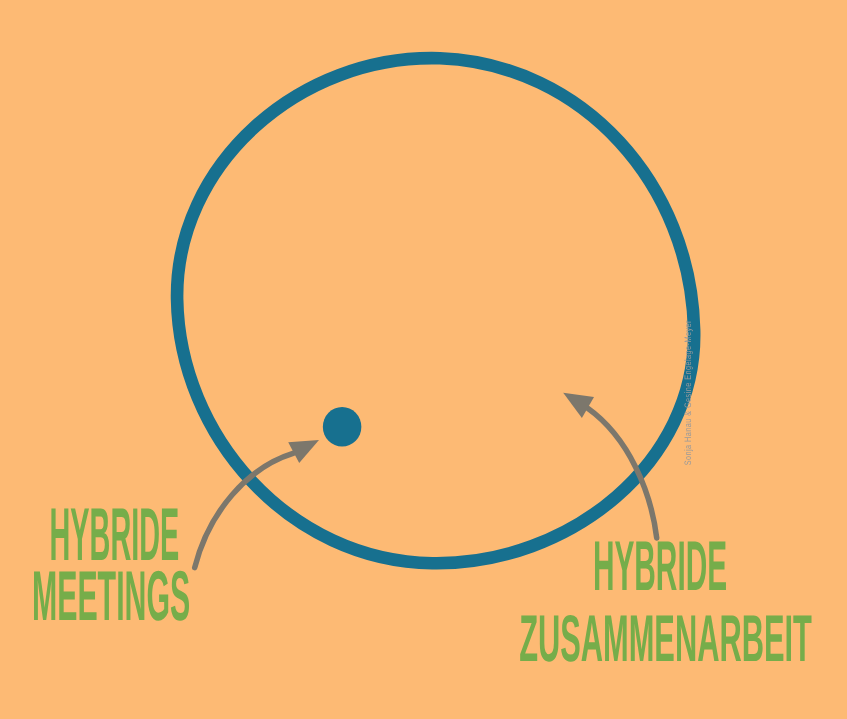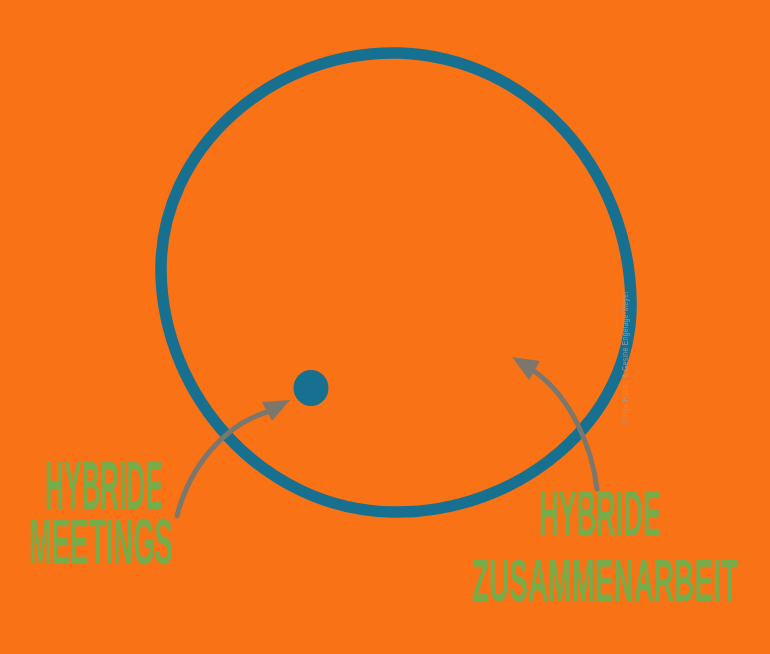--- a/index.html
+++ b/index.html
@@ -7,21 +7,21 @@
     padding: 0;
     width: 770px;
     height: 654px;
     overflow: hidden;
     background: #ffffff;
   }
   .stage {
     position: relative;
     width: 770px;
     height: 654px;
-    background: #f97316;
+    background: #fdba74;
     font-family: "Liberation Sans", sans-serif;
   }
   .stage svg {
     position: absolute;
     left: 0;
     top: 0;
     display: block;
   }
   .label-text {
     font-family: "Liberation Sans", sans-serif;

